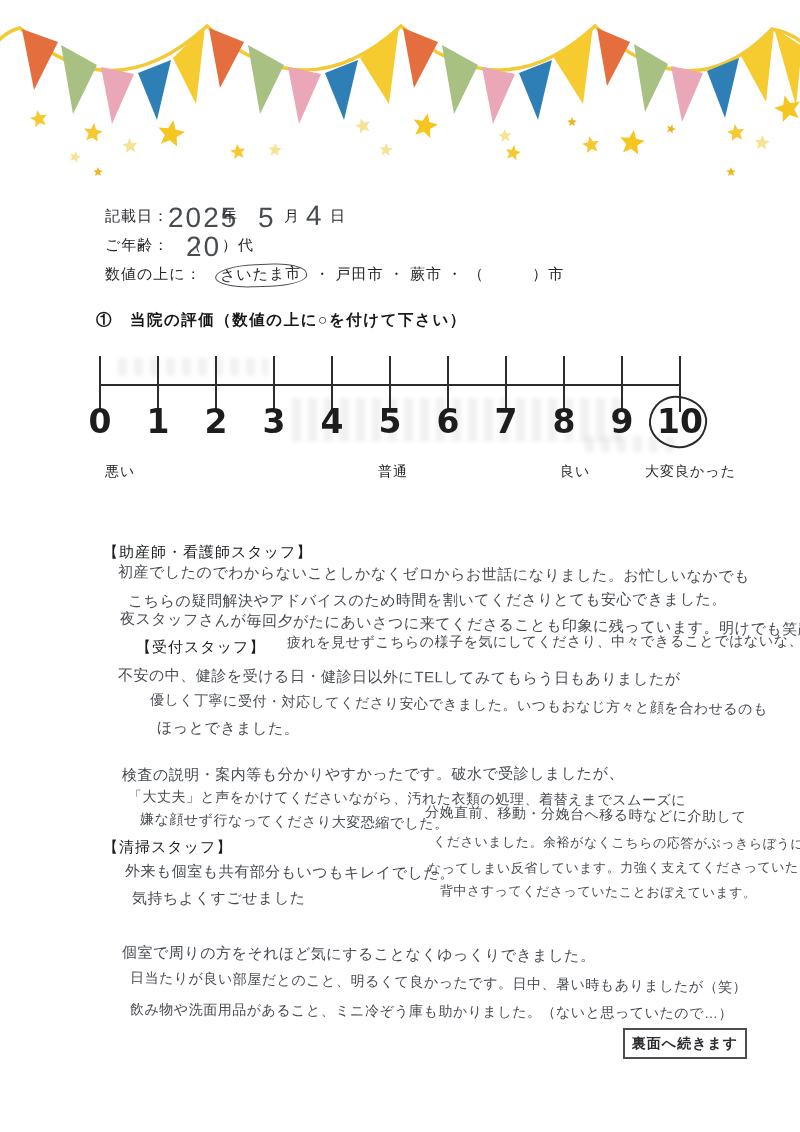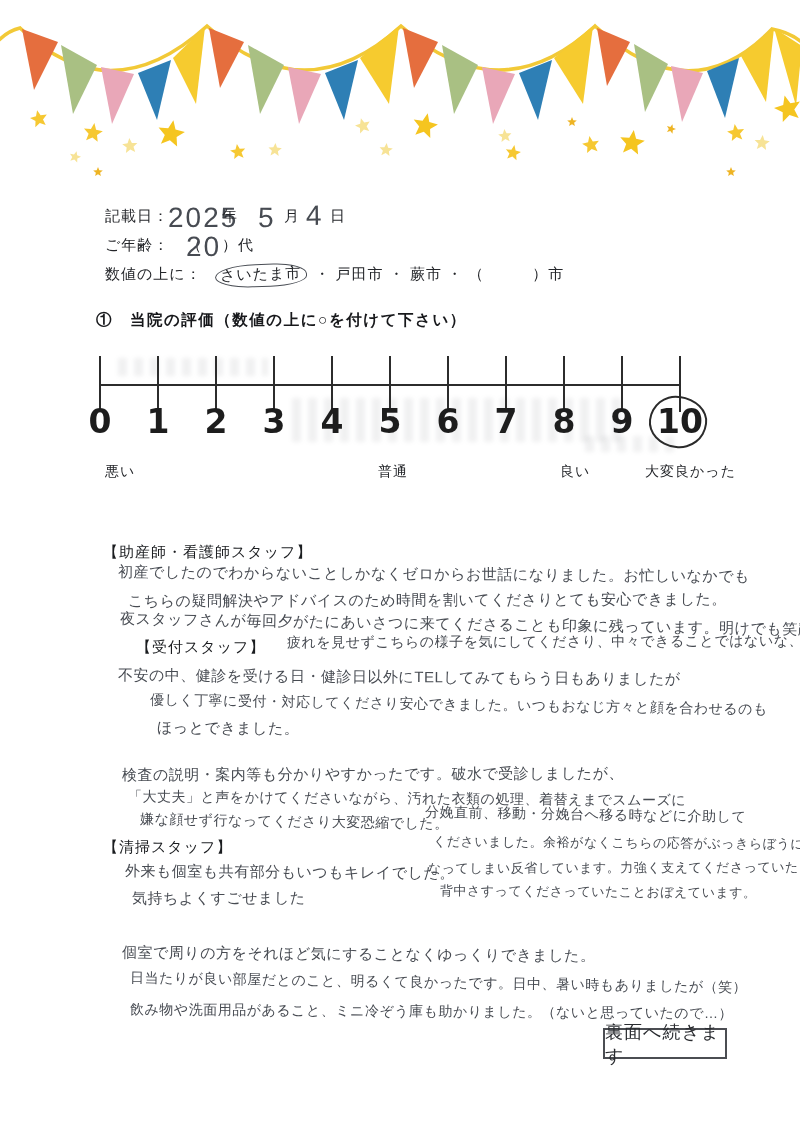--- a/index.html
+++ b/index.html
@@ -43,23 +43,23 @@
     transform:rotate(7deg); background:transparent;
   }
   .scale-label { position:absolute; font-size:14px; color:#24262a; letter-spacing:1px; white-space:nowrap; }
   
   .bleed {
     position:absolute; opacity:.5; filter:blur(2px); pointer-events:none;
     background:repeating-linear-gradient(90deg, rgba(110,112,118,.20) 0 9px, rgba(0,0,0,0) 9px 16px);
   }
   
   .continue-box {
-    position:absolute; left:603px; top:1028px; width:124px; height:31px;
+    position:absolute; left:623px; top:1028px; width:124px; height:31px;
     border:2px solid #4b4d52; display:flex; align-items:center; justify-content:center;
-    font-size:18px; color:#2a2c30; letter-spacing:1px; background:#fff;
+    font-size:14px; color:#2a2c30; letter-spacing:1px; background:#fff;font-weight:bold;
   }
 </style>
 </head>
 <body>
 
 <div class="page">
 
   <div class="banner">
     <svg id="banner-svg" width="800" height="180" viewBox="0 0 800 180">
       <path id="banner-string" d="M -12,42 Q 2,20 20,16 Q 110,102 207,14 Q 305,102 401,14 Q 500,102 595,14 Q 690,102 772,17 Q 790,20 804,32" fill="none" stroke="#f2c937" stroke-width="3.5"></path>

